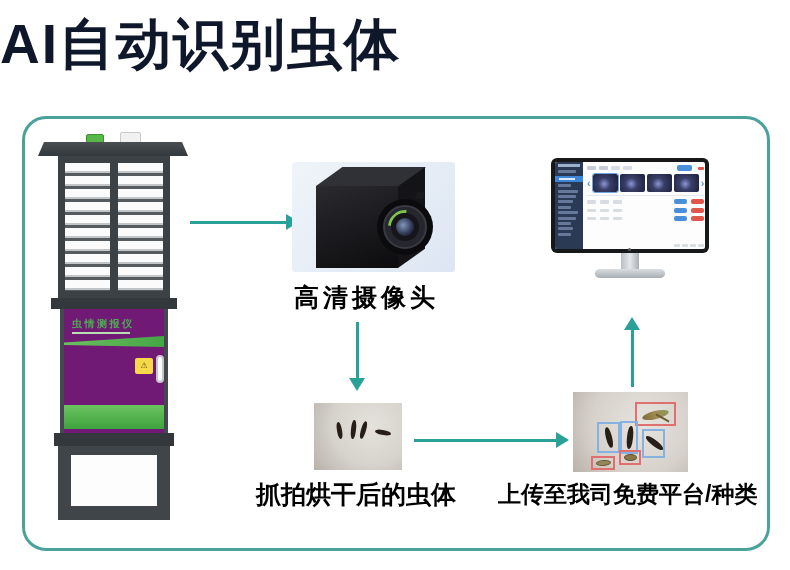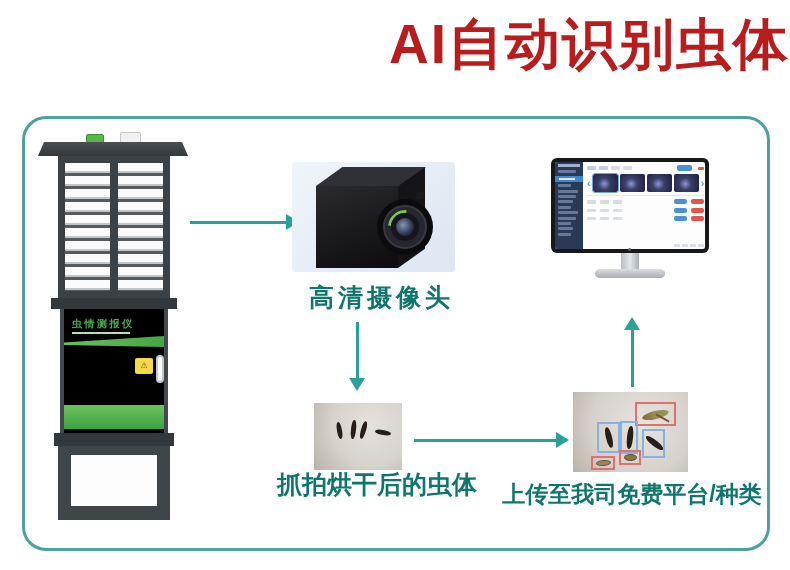--- a/index.html
+++ b/index.html
@@ -1,53 +1,53 @@
 <!DOCTYPE html>
 <html><head>
 <meta charset="utf-8">
 <style>
   * { margin:0; padding:0; box-sizing:border-box; }
   body { background:#fff; font-family:"Liberation Sans", sans-serif; }
   #stage { position:relative; width:790px; height:570px; background:#ffffff; overflow:hidden; }
 
   
-  .title { position:absolute; top:8px; left:0; width:790px; text-align:right;
-           font-size:55px; font-weight:bold; letter-spacing:2px; color:#b91c1c; }
+  .title { position:absolute; top:8px; left:0; width:790px; text-align:left;
+           font-size:55px; font-weight:bold; letter-spacing:2px; color:#0f172a; }
 
   
   .panel { position:absolute; left:22px; top:116px; width:748px; height:435px;
            border:3px solid #4aa29b; border-radius:24px; background:#fff; }
 
   
   .aline { position:absolute; background:#2aa198; }
   .ahead { position:absolute; width:0; height:0; }
   .ahead.right { border-top:8px solid transparent; border-bottom:8px solid transparent; border-left:13px solid #2aa198; }
   .ahead.down  { border-left:8px solid transparent; border-right:8px solid transparent; border-top:13px solid #2aa198; }
   .ahead.up    { border-left:8px solid transparent; border-right:8px solid transparent; border-bottom:13px solid #2aa198; }
 
   
-  .cap { position:absolute; text-align:center; font-weight:bold; color:#0f766e; }
+  .cap { position:absolute; font-weight:bold; color:#000000; }
   .cap-camera   { left:294px; top:281px; width:175px; font-size:25px; letter-spacing:4px; }
   .cap-platform { left:518px; top:282px; width:238px; font-size:24px; }
-  .cap-dried    { left:256px; top:468px; width:242px; font-size:25px; }
+  .cap-dried    { left:256px; top:478px; width:242px; font-size:25px; }
   .cap-identify { left:498px; top:479px; width:268px; font-size:23px; }
 
   
   .device { position:absolute; left:38px; top:132px; width:152px; height:390px; }
   .chip-green { position:absolute; left:48px; top:2px; width:18px; height:10px; background:#57b847; border:1px solid #3f8f35; border-radius:2px; }
   .chip-white { position:absolute; left:82px; top:0; width:21px; height:12px; background:#f1f1f1; border:1px solid #c9c9c9; border-radius:2px; }
   .roof { position:absolute; left:0; top:10px; width:150px; height:14px;
           background:linear-gradient(180deg,#4a4f54,#33383c);
           clip-path:polygon(4% 0,96% 0,100% 100%,0 100%); }
   .louver { position:absolute; left:20px; top:24px; width:112px; height:142px; background:#3c4145; }
   .louver-in { position:absolute; inset:7px;
           background:repeating-linear-gradient(180deg,#fbfbfb 0px,#fbfbfb 8px,#c2c6c9 8px,#c2c6c9 10px,#565b5f 10px,#565b5f 13px); }
   .louver-bar { position:absolute; left:52px; top:7px; width:8px; height:128px; background:#3c4145; }
   .shelf1 { position:absolute; left:13px; top:166px; width:126px; height:11px; background:#33383c; }
-  .cabinet { position:absolute; left:22px; top:177px; width:108px; height:136px; background:#000000;
+  .cabinet { position:absolute; left:22px; top:177px; width:108px; height:136px; background:#701a75;
              border-left:4px solid #45494d; border-right:4px solid #45494d; overflow:hidden; }
   .cab-label { position:absolute; left:8px; top:8px; font-size:10px; font-weight:bold; letter-spacing:2.5px; color:#4cb050; white-space:nowrap; }
   .cab-sub { position:absolute; left:8px; top:23px; width:58px; height:2px; background:#b8dfb0; }
   .cab-stripe { position:absolute; left:0; top:27px; width:100%; height:11px;
                 background:linear-gradient(90deg,#6abf5e,#45a646);
                 clip-path:polygon(0 60%,100% 0,100% 100%,0 82%); }
   .cab-sticker { position:absolute; left:71px; top:49px; width:18px; height:16px; background:#f6d84b; border-radius:2px;
                  font-size:8px; line-height:16px; text-align:center; color:#5a4a00; }
   .cab-handle { position:absolute; left:92px; top:46px; width:8px; height:28px; background:#fafafa;
                 border:2px solid #c3c7ca; border-radius:4px; }

